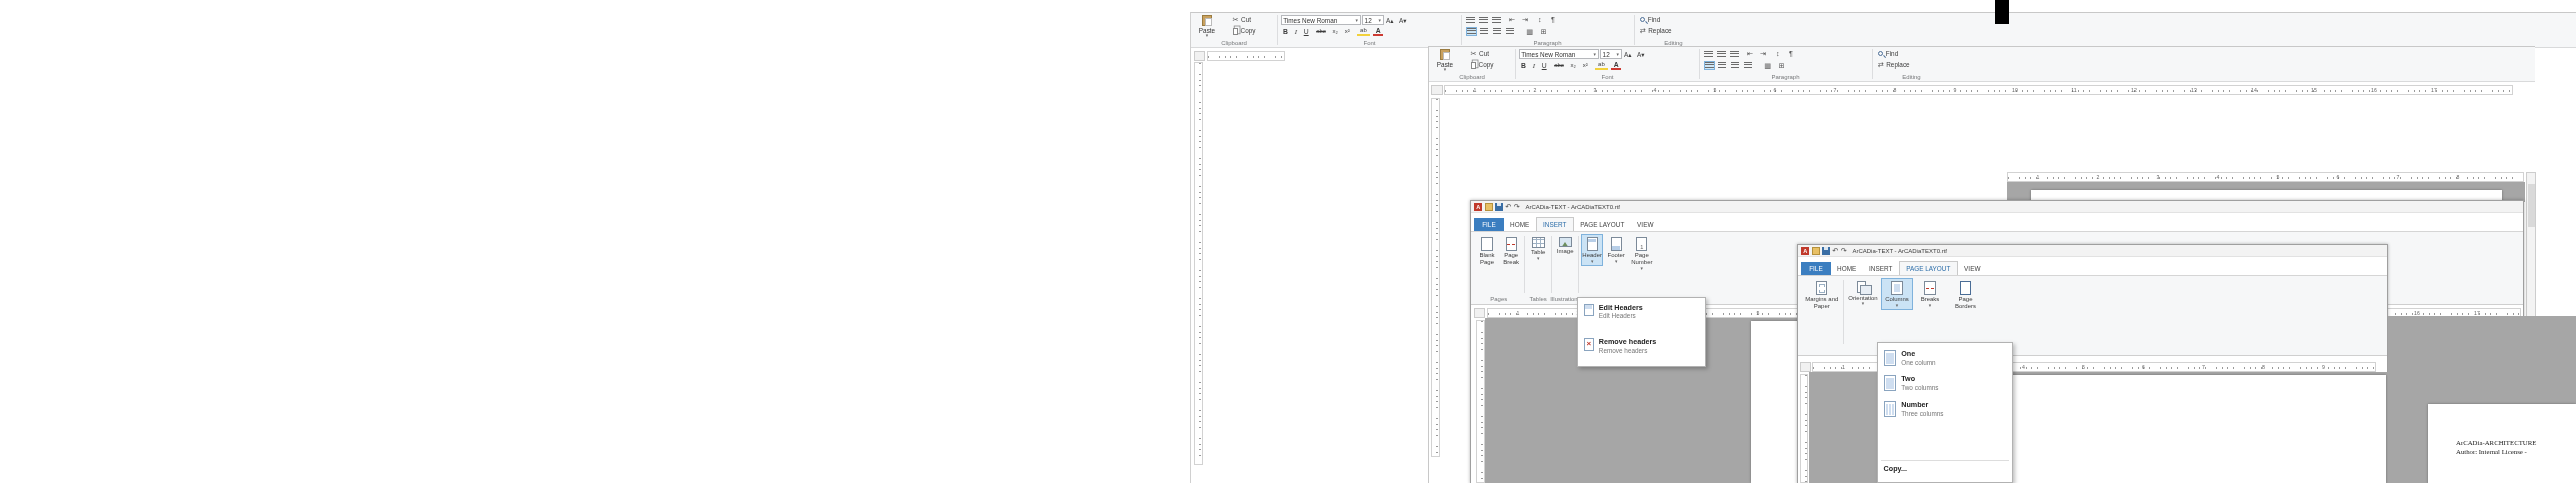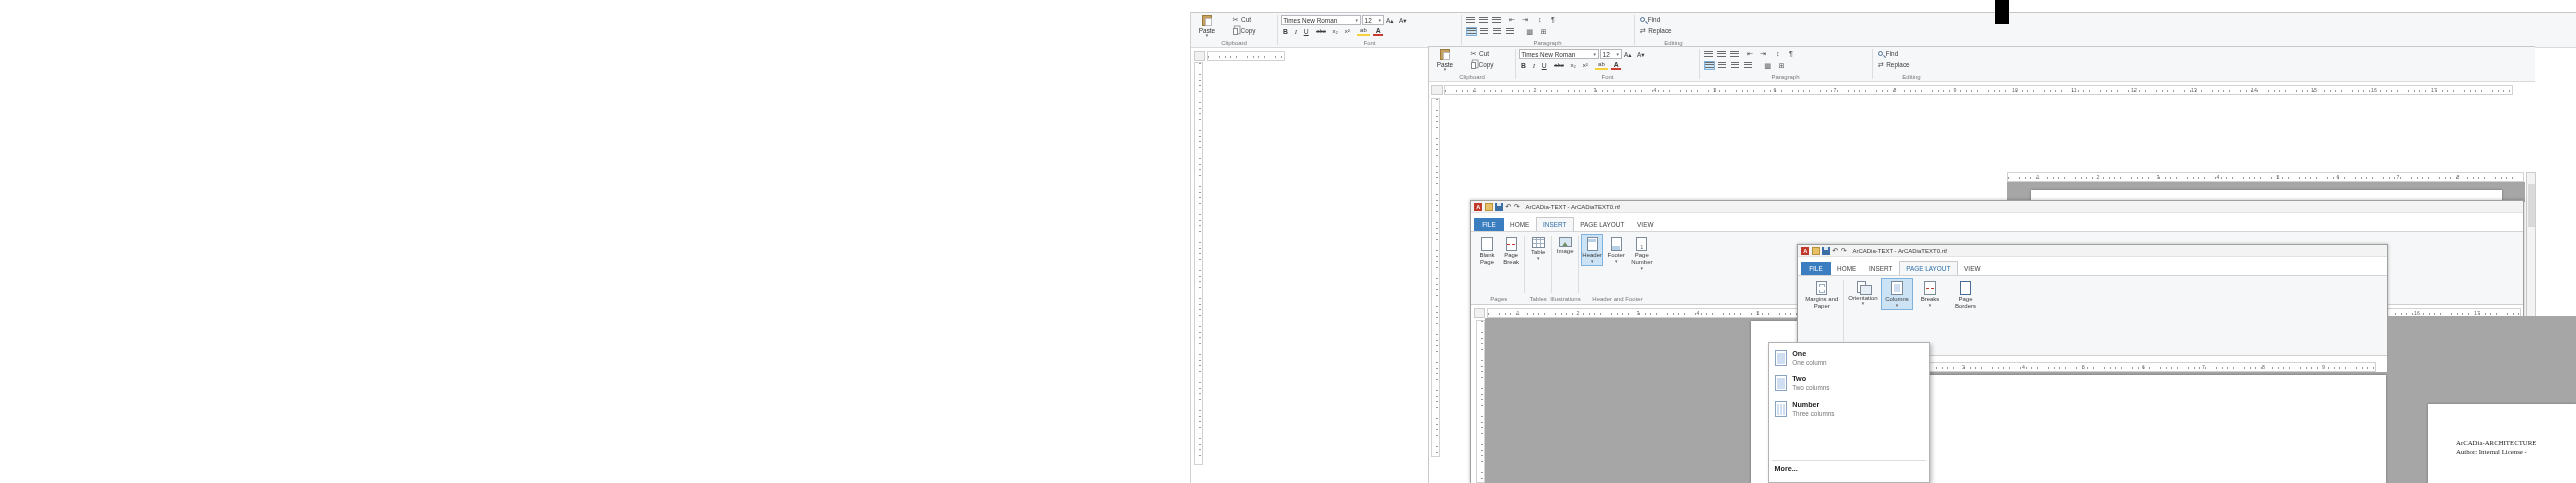--- a/index.html
+++ b/index.html
@@ -503,22 +503,40 @@
     <div class="vr" style="left:1.6px;top:129px;height:109px"></div>
   </div>
 
   <div class="gray" style="left:2388px;top:316px;width:188px;height:168px">
     <div class="page" style="left:40px;top:88px;width:148px;height:80px">
       <div class="doc-text" style="left:28px;top:34px">ArCADia-ARCHITECTURE</div>
       <div class="doc-text" style="left:28px;top:43px">Author: Internal License -</div>
     </div>
   </div>
 
-
-  <div class="menu" style="left:1768px;top:342px;width:162px;height:141px">
+  <div class="menu" style="left:1577px;top:297px;width:129px;height:70px">
+    <div class="mi" style="top:3.2px">
+      <span class="pgic ed"></span>
+      <span>
+        <div class="t">Edit Headers</div>
+        <div class="s">Edit Headers</div>
+      </span>
+    </div>
+    <div class="mi" style="top:38px">
+      <span class="pgic">
+          <span class="x">×</span>
+        </span>
+      <span>
+        <div class="t">Remove headers</div>
+        <div class="s">Remove headers</div>
+      </span>
+    </div>
+  </div>
+
+  <div class="menu" style="left:1877px;top:342px;width:136px;height:141px">
     <div class="mi" style="top:4.8px">
       <span class="colic">
           <span class="bar"></span>
         </span>
       <span>
         <div class="t">One</div>
         <div class="s">One column</div>
       </span>
     </div>
     <div class="mi" style="top:30px">
@@ -537,19 +555,19 @@
           <span class="bar"></span>
           <span class="bar"></span>
         </span>
       <span>
         <div class="t">Number</div>
         <div class="s">Three columns</div>
       </span>
     </div>
     <div class="msep" style="top:117px"></div>
     <div class="mi" style="top:120px">
-      <span class="t">More...</span>
+      <span class="t">Copy...</span>
     </div>
   </div>
 
   <div class="black-bar"></div>
 </div>
 
 
 </body></html>

